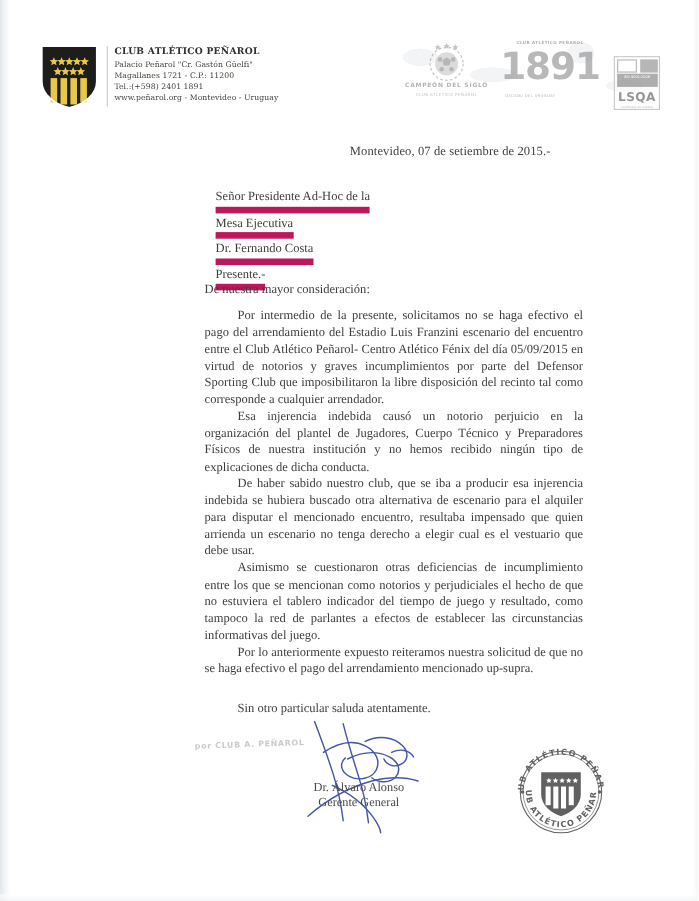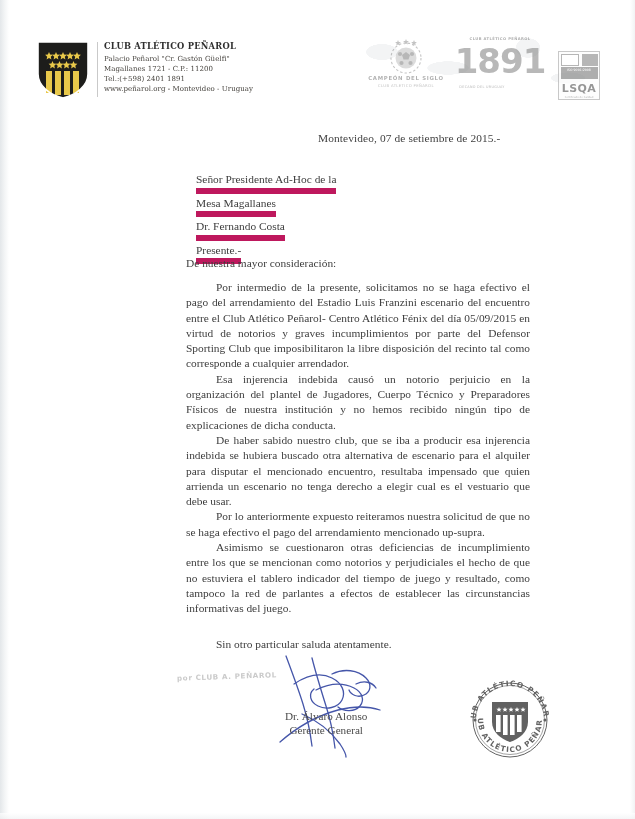--- a/index.html
+++ b/index.html
@@ -360,33 +360,33 @@
     <div class="lsqa-iso">ISO 9001:2008</div>
     <div class="lsqa-name">LSQA</div>
     <div class="lsqa-foot">Certificado de Calidad</div>
   </div>
 </div>
 
 <div class="date-line">Montevideo, 07 de setiembre de 2015.-</div>
 
 <div class="recipient">
   <span>Señor Presidente Ad-Hoc de la</span>
-  <span>Mesa Magallanes</span>
+  <span>Mesa Ejecutiva</span>
   <span>Dr. Fernando Costa</span>
   <span>Presente.-</span>
 </div>
 
 <div class="salutation">De nuestra mayor consideración:</div>
 
 <div class="letter-body">
   <p>Por intermedio de la presente, solicitamos no se haga efectivo el pago del arrendamiento del Estadio Luis Franzini escenario del encuentro entre el Club Atlético Peñarol- Centro Atlético Fénix del día 05/09/2015 en virtud de notorios y graves incumplimientos por parte del Defensor Sporting Club que imposibilitaron la libre disposición del recinto tal como corresponde a cualquier arrendador.</p>
   <p>Esa injerencia indebida causó un notorio perjuicio en la organización del plantel de Jugadores, Cuerpo Técnico y Preparadores Físicos de nuestra institución y no hemos recibido ningún tipo de explicaciones de dicha conducta.</p>
   <p>De haber sabido nuestro club, que se iba a producir esa injerencia indebida se hubiera buscado otra alternativa de escenario para el alquiler para disputar el mencionado encuentro, resultaba impensado que quien arrienda un escenario no tenga derecho a elegir cual es el vestuario que debe usar.</p>
+  <p>Asimismo se cuestionaron otras deficiencias de incumplimiento entre los que se mencionan como notorios y perjudiciales el hecho de que no estuviera el tablero indicador del tiempo de juego y resultado, como tampoco la red de parlantes a efectos de establecer las circunstancias informativas del juego.</p>
   <p>Por lo anteriormente expuesto reiteramos nuestra solicitud de que no se haga efectivo el pago del arrendamiento mencionado up-supra.</p>
-  <p>Asimismo se cuestionaron otras deficiencias de incumplimiento entre los que se mencionan como notorios y perjudiciales el hecho de que no estuviera el tablero indicador del tiempo de juego y resultado, como tampoco la red de parlantes a efectos de establecer las circunstancias informativas del juego.</p>
 </div>
 
 <div class="closing">Sin otro particular saluda atentamente.</div>
 
 <div class="sig-stamp">por CLUB A. PEÑAROL</div>
 
 <svg class="signature-ink" viewBox="0 0 120 105">
   <g fill="none" stroke="#2c3f9e" stroke-width="1.3" stroke-linecap="round" stroke-linejoin="round" opacity="0.88">
     <path d="M14 2 C20 18 26 34 31 50 C35 63 38 76 40 92"></path>
     <path d="M40 4 C44 20 49 36 54 52 C58 64 61 78 63 94"></path>

